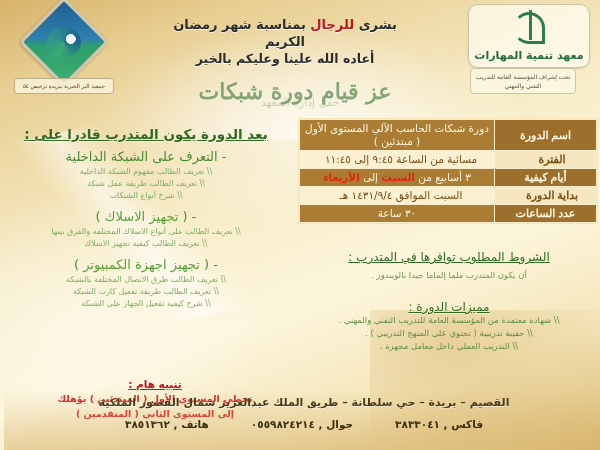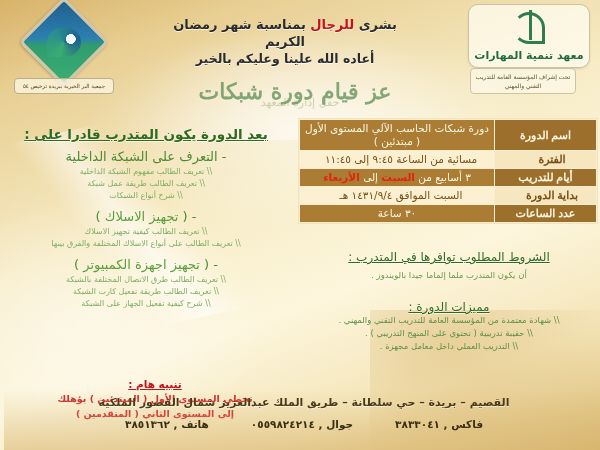--- a/index.html
+++ b/index.html
@@ -166,21 +166,21 @@
       <tbody>
           <tr>
         <td class="th">اسم الدورة</td>
         <td class="tv">دورة شبكات الحاسب الآلي المستوى الأول ( مبتدئين )</td>
       </tr>
       <tr class="row-alt">
         <td class="th">الفترة</td>
         <td class="tv">مسائية من الساعة ٩:٤٥ إلى ١١:٤٥</td>
       </tr>
       <tr>
-        <td class="th">أيام للتدريب</td>
+        <td class="th">أيام كيفية</td>
         <td class="tv"><span>٣ أسابيع من </span><span class="red">السبت</span><span> إلى </span><span class="red">الأربعاء</span>
         </td>
       </tr>
       <tr class="row-alt">
         <td class="th">بداية الدورة</td>
         <td class="tv">السبت الموافق ١٤٣١/٩/٤ هـ</td>
       </tr>
       <tr>
         <td class="th">عدد الساعات</td>
         <td class="tv">٣٠ ساعة</td>
@@ -191,22 +191,22 @@
 
   <div class="objectives">
     <div class="obj-title">بعد الدورة يكون المتدرب قادرا على :</div>
 
     <div class="obj-h">- التعرف على الشبكة الداخلية</div>
     <div class="obj-li">تعريف الطالب مفهوم الشبكة الداخلية</div>
     <div class="obj-li">تعريف الطالب طريقة عمل شبكة</div>
     <div class="obj-li">شرح أنواع الشبكات</div>
 
     <div class="obj-h"><span>- ( </span><span class="hl">تجهيز الاسلاك</span><span> )</span></div>
+    <div class="obj-li">تعريف الطالب على أنواع الاسلاك المختلفة والفرق بينها</div>
     <div class="obj-li">تعريف الطالب كيفية تجهيز الاسلاك</div>
-    <div class="obj-li">تعريف الطالب على أنواع الاسلاك المختلفة والفرق بينها</div>
 
     <div class="obj-h"><span>- ( </span><span class="hl">تجهيز اجهزة الكمبيوتر</span><span> )</span></div>
     <div class="obj-li">تعريف الطالب طرق الاتصال المختلفة بالشبكة</div>
     <div class="obj-li">تعريف الطالب طريقة تفعيل كارت الشبكة</div>
     <div class="obj-li">شرح كيفية تفعيل الجهاز على الشبكة</div>
   </div>
 
   <div class="cond">
     <div class="sec-title">الشروط المطلوب توافرها في المتدرب :</div>
     <div class="cond-line">أن يكون المتدرب ملما إلماما جيدا بالويندوز .</div>

